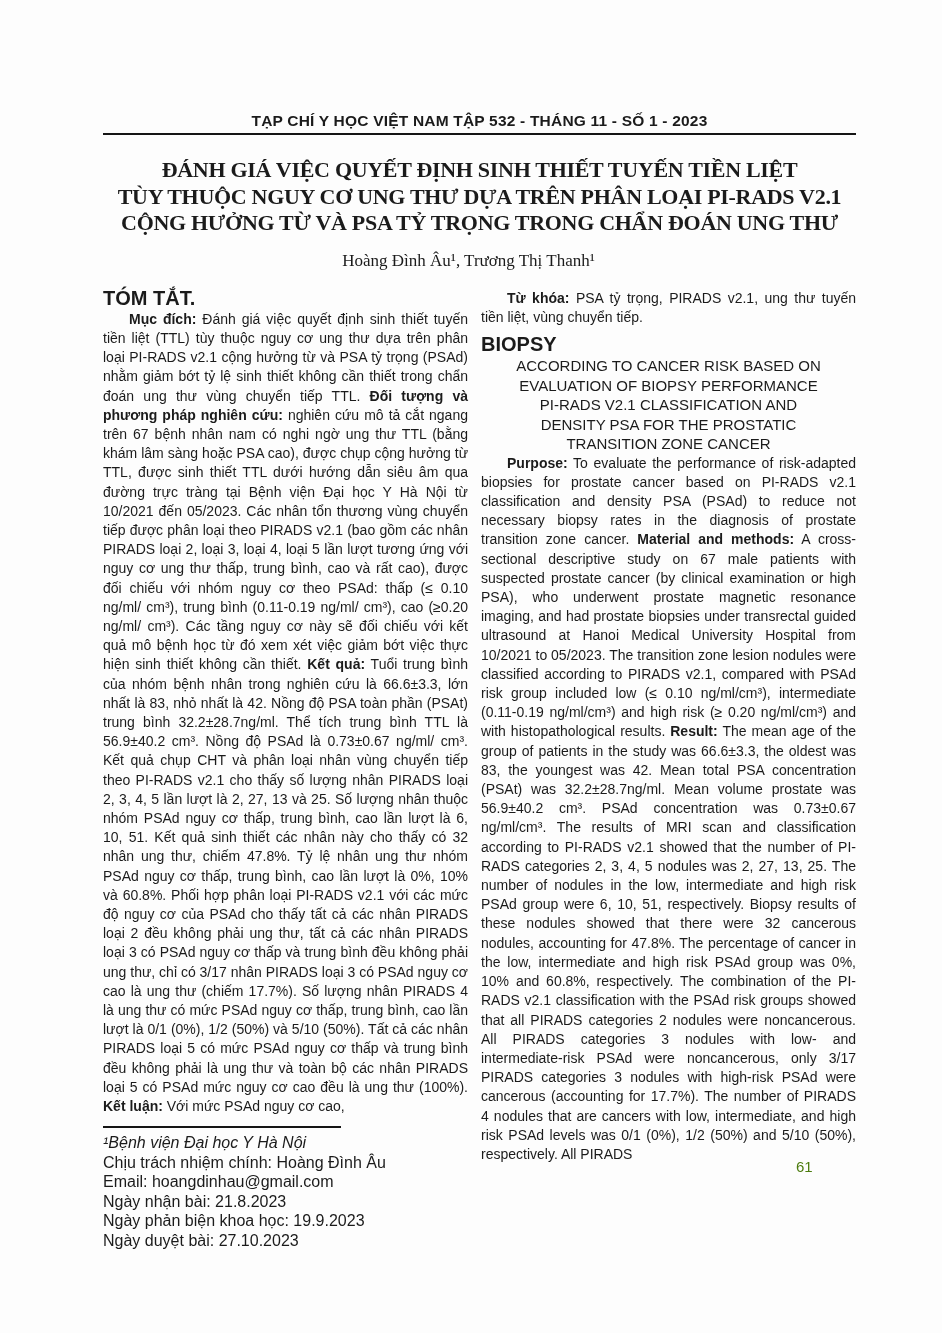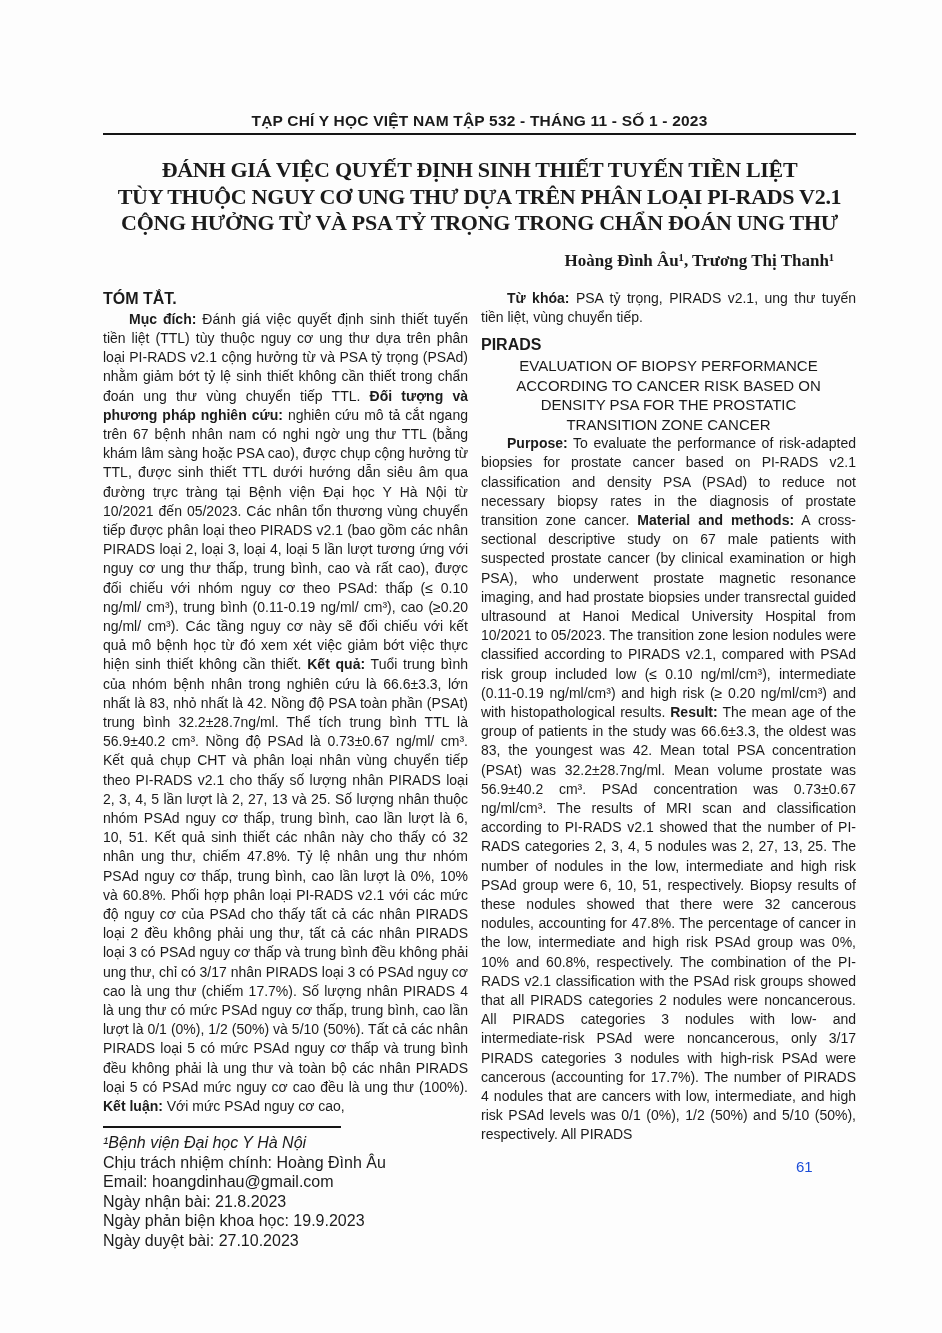--- a/index.html
+++ b/index.html
@@ -33,40 +33,40 @@
     margin: 22px 0 0 0;
     text-align: center;
     font-family: "Liberation Serif", serif;
     font-weight: 700;
     font-size: 22px;
     line-height: 26.5px;
     letter-spacing: -0.3px;
   }
   .authors {
     margin-top: 14px;
-    text-align: right;
+    text-align: center;
     font-family: "Liberation Serif", serif;
-    font-weight: 700;
+    font-weight: 400;
     font-size: 17px;
     padding-right: 22px;
   }
   .columns {
     display: flex;
     gap: 13px;
     margin-top: 18px;
   }
   .col {
     font-size: 14px;
     line-height: 19.2px;
     text-align: justify;
   }
   .col-left  { width: 365px; }
   .col-right { width: 375px; }
   .section-heading {
-    font-size: 16px;
+    font-size: 20px;
     font-weight: bold;
     margin: 0 0 2px 0;
     text-align: left;
   }
   .summary-heading { margin-top: 8px; }
   .abstract, .english-abstract, .keywords, .continuation {
     margin: 0;
   }
   .abstract, .english-abstract, .keywords { text-indent: 26px; }
   .continuation { text-indent: 0; }
@@ -86,21 +86,21 @@
     width: 238px;
     border: none;
     border-top: 2.5px solid #151515;
     margin: 0 0 5px 0;
   }
   .affiliation { font-style: italic; }
   .page-number {
     position: absolute;
     left: 796px; top: 1158px;
     font-size: 15px;
-    color: #1d4ed8;
+    color: #4d7c0f;
   }
 </style>
 </head>
 <body>
 
 <div class="page">
   <div class="content">
 
     <div class="journal-header">TẠP CHÍ Y HỌC VIỆT NAM TẬP 532 - THÁNG 11 - SỐ 1 - 2023</div>
 
@@ -125,25 +125,26 @@
           <div>Email: hoangdinhau@gmail.com</div>
           <div>Ngày nhận bài: 21.8.2023</div>
           <div>Ngày phản biện khoa học: 19.9.2023</div>
           <div>Ngày duyệt bài: 27.10.2023</div>
         </div>
       </div>
 
       <div class="col col-right">
         <p class="keywords"><span class="kw-label">Từ khóa:</span><span> PSA tỷ trọng, PIRADS v2.1, ung thư tuyến tiền liệt, vùng chuyển tiếp.</span></p>
 
-        <h2 class="section-heading summary-heading">PIRADS</h2>
+        <h2 class="section-heading summary-heading">BIOPSY</h2>
 
         <div class="english-title">
+          <div>ACCORDING TO CANCER RISK BASED ON</div>
           <div>EVALUATION OF BIOPSY PERFORMANCE</div>
-          <div>ACCORDING TO CANCER RISK BASED ON</div>
+          <div>PI-RADS V2.1 CLASSIFICATION AND</div>
           <div>DENSITY PSA FOR THE PROSTATIC</div>
           <div>TRANSITION ZONE CANCER</div>
         </div>
 
         <p class="english-abstract"><b>Purpose:</b><span> To evaluate the performance of risk-adapted biopsies for prostate cancer based on PI-RADS v2.1 classification and density PSA (PSAd) to reduce not necessary biopsy rates in the diagnosis of prostate transition zone cancer. </span><b>Material and methods:</b><span> A cross-sectional descriptive study on 67 male patients with suspected prostate cancer (by clinical examination or high PSA), who underwent prostate magnetic resonance imaging, and had prostate biopsies under transrectal guided ultrasound at Hanoi Medical University Hospital from 10/2021 to 05/2023. The transition zone lesion nodules were classified according to PIRADS v2.1, compared with PSAd risk group included low (≤ 0.10 ng/ml/cm³), intermediate (0.11-0.19 ng/ml/cm³) and high risk (≥ 0.20 ng/ml/cm³) and with histopathological results. </span><b>Result:</b><span> The mean age of the group of patients in the study was 66.6±3.3, the oldest was 83, the youngest was 42. Mean total PSA concentration (PSAt) was 32.2±28.7ng/ml. Mean volume prostate was 56.9±40.2 cm³. PSAd concentration was 0.73±0.67 ng/ml/cm³. The results of MRI scan and classification according to PI-RADS v2.1 showed that the number of PI-RADS categories 2, 3, 4, 5 nodules was 2, 27, 13, 25. The number of nodules in the low, intermediate and high risk PSAd group were 6, 10, 51, respectively. Biopsy results of these nodules showed that there were 32 cancerous nodules, accounting for 47.8%. The percentage of cancer in the low, intermediate and high risk PSAd group was 0%, 10% and 60.8%, respectively. The combination of the PI-RADS v2.1 classification with the PSAd risk groups showed that all PIRADS categories 2 nodules were noncancerous. All PIRADS categories 3 nodules with low- and intermediate-risk PSAd were noncancerous, only 3/17 PIRADS categories 3 nodules with high-risk PSAd were cancerous (accounting for 17.7%). The number of PIRADS 4 nodules that are cancers with low, intermediate, and high risk PSAd levels was 0/1 (0%), 1/2 (50%) and 5/10 (50%), respectively. All PIRADS</span></p>
       </div>
 
     </div>
   </div>
 

